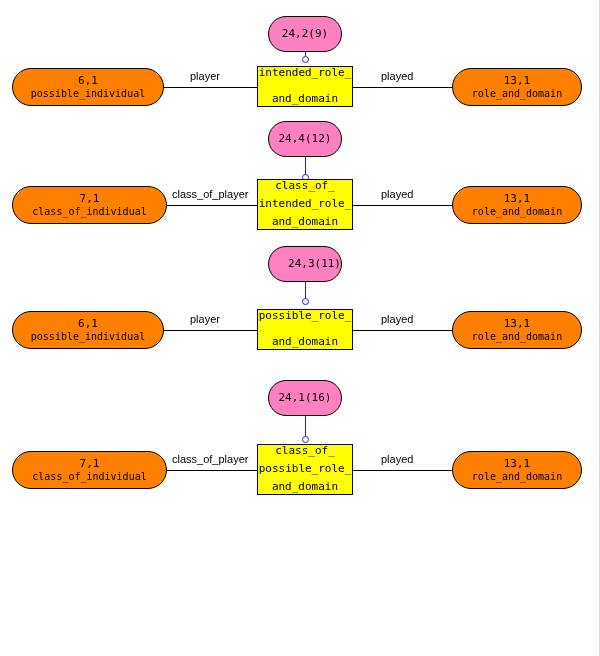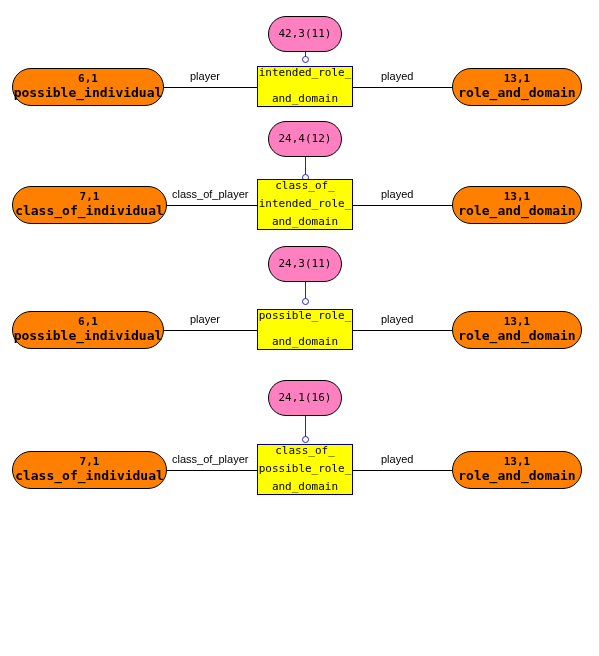--- a/index.html
+++ b/index.html
@@ -31,24 +31,23 @@
     text-align: center;
     line-height: 1.15;
   }
 
   .pill {
     background: #ff8000;
     border: 1px solid #000000;
     border-radius: 22px;
     color: #000000;
     font-size: 11px;
-    font-weight: bold;
   }
   .pill .line1 { font-size: 11px; letter-spacing: 0px; }
-  .pill .line2 { font-size: 13px; letter-spacing: 0px; }
+  .pill .line2 { font-size: 10px; letter-spacing: 0px; }
 
   .entity {
     background: #ffff00;
     border: 1.6px solid #00008b;
     color: #000000;
     font-size: 11px;
     justify-content: space-between;
   }
   .entity .row { display: block; white-space: nowrap; }
 
@@ -91,21 +90,21 @@
   }
 </style>
 </head>
 <body>
 
 <div id="canvas">
 
   <div>
 
     <div class="node bubble" style="left:268px; top:16px; width:74px; height:36px;">
-      <span>42,3(11)</span>
+      <span>24,2(9)</span>
     </div>
     <div class="vline" style="left:305px; top:52px; height:8px;"></div>
     <div class="conn-dot" style="left:301.5px; top:56px;"></div>
 
     <div class="hline" style="left:164px; top:87px; width:93px;"></div>
     <div class="edge-label" style="left:190px; top:70px;">player</div>
 
     <div class="hline" style="left:353px; top:87px; width:99px;"></div>
     <div class="edge-label" style="left:381px; top:70px;">played</div>
 
@@ -149,21 +148,21 @@
       <span class="line2">class_of_individual</span>
     </div>
 
     <div class="node pill" style="left:452px; top:186px; width:130px; height:38px;">
       <span class="line1">13,1</span>
       <span class="line2">role_and_domain</span>
     </div>
   </div>
 
   <div>
-    <div class="node bubble" style="left:268px; top:246px; width:74px; height:36px;">
+    <div class="node bubble" style="left:268px; top:246px; width:74px; height:36px;align-items:flex-end;">
       <span>24,3(11)</span>
     </div>
     <div class="vline" style="left:305px; top:282px; height:19px;"></div>
     <div class="conn-dot" style="left:301.5px; top:298px;"></div>
 
     <div class="hline" style="left:164px; top:330px; width:93px;"></div>
     <div class="edge-label" style="left:190px; top:313px;">player</div>
 
     <div class="hline" style="left:353px; top:330px; width:99px;"></div>
     <div class="edge-label" style="left:381px; top:313px;">played</div>

